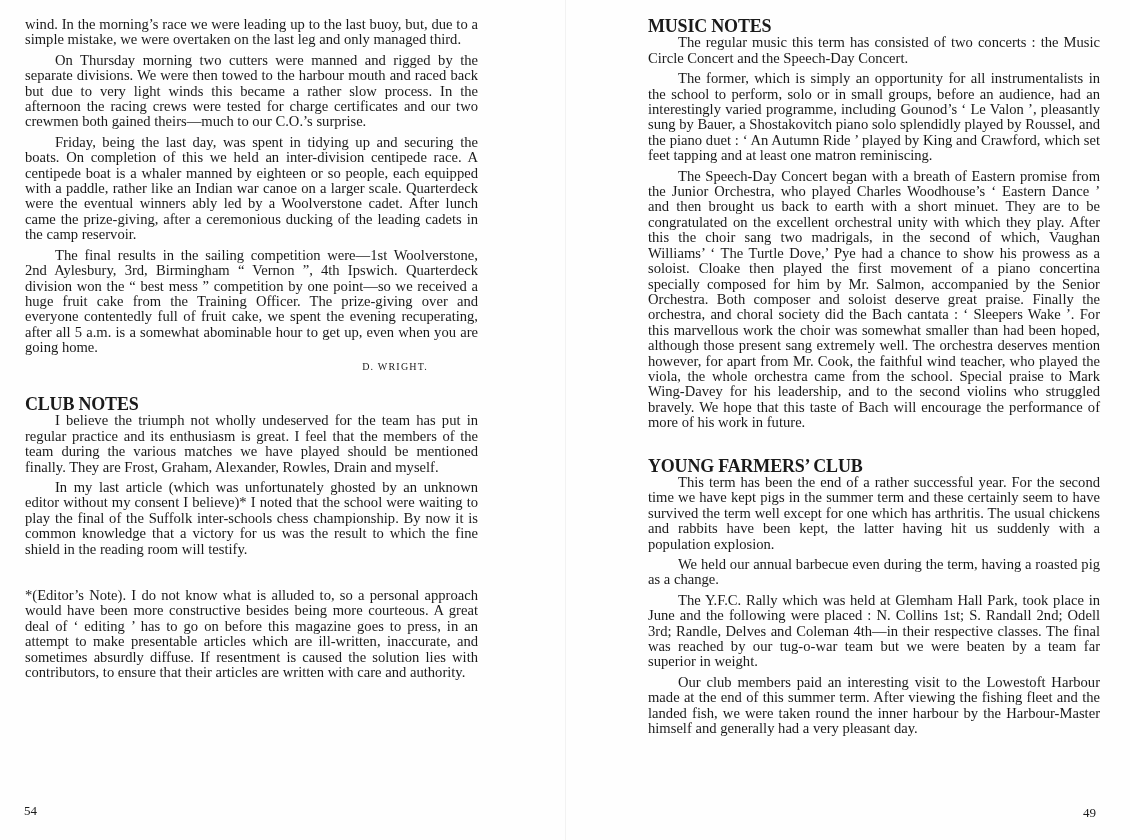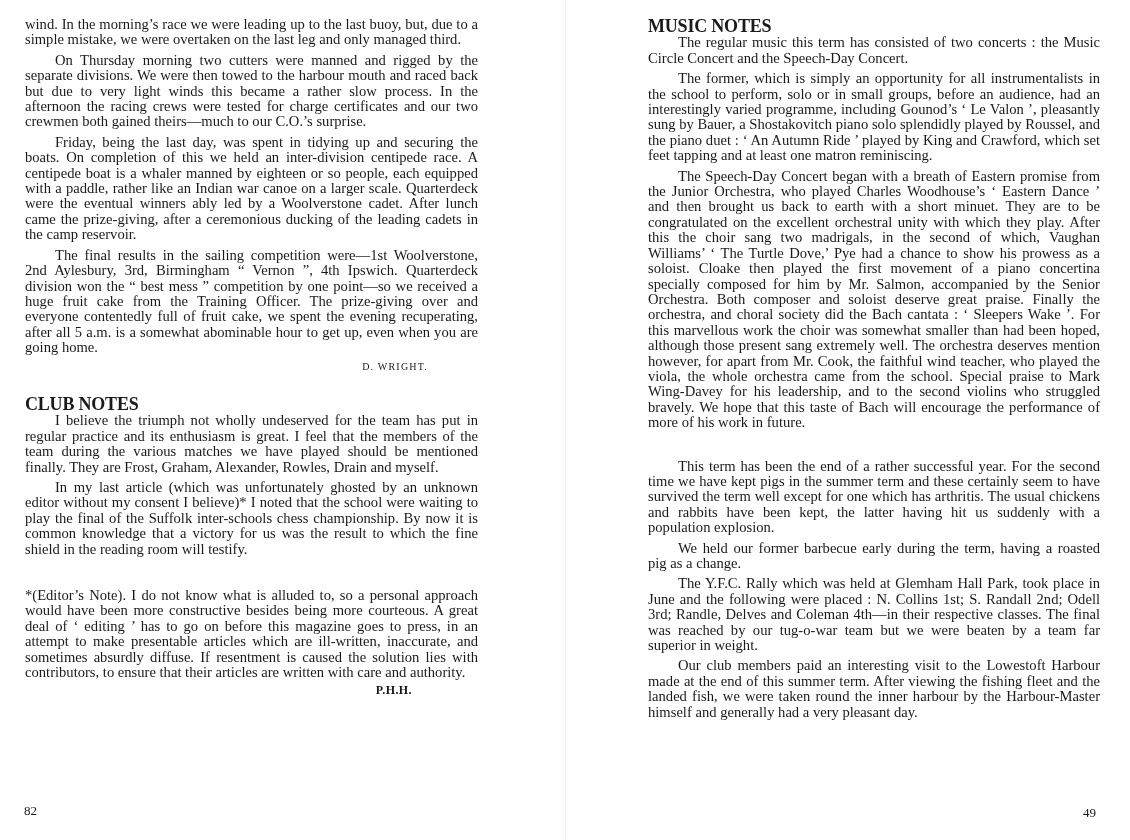--- a/index.html
+++ b/index.html
@@ -41,38 +41,38 @@
     </section>
     <div class="section-gap"></div>
     <section>
       <h2>CLUB NOTES</h2>
       <p>I believe the triumph not wholly undeserved for the team has put in regular practice and its enthusiasm is great.  I feel that the members of the team during the various matches we have played should be mentioned finally.  They are Frost, Graham, Alexander, Rowles, Drain and myself.</p>
       <p>In my last article (which was unfortunately ghosted by an unknown editor without my consent I believe)* I noted that the school were waiting to play the final of the Suffolk inter-schools chess championship.  By now it is common knowledge that a victory for us was the result to which the fine shield in the reading room will testify.</p>
     </section>
     <div class="note-gap"></div>
     <section>
       <p class="noindent">*(Editor’s Note).  I do not know what is alluded to, so a personal approach would have been more constructive besides being more courteous.  A great deal of ‘ editing ’ has to go on before this magazine goes to press, in an attempt to make presentable articles which are ill-written, inaccurate, and sometimes absurdly diffuse. If resentment is caused the solution lies with contributors, to ensure that their articles are written with care and authority.</p>
-      <p class="sig sig-bold">P.H.H.</p>
     </section>
   </div>
-  <div class="pagenum">82</div>
+  <div class="pagenum">54</div>
 </div>
 
 <div class="spine"></div>
 
 <div class="page page-right">
   <div class="col">
     <section>
       <h2>MUSIC NOTES</h2>
       <p>The regular music this term has consisted of two concerts : the Music Circle Concert and the Speech-Day Concert.</p>
       <p>The former, which is simply an opportunity for all instrumentalists in the school to perform, solo or in small groups, before an audience, had an interestingly varied programme, including Gounod’s ‘ Le Valon ’, pleasantly sung by Bauer, a Shostakovitch piano solo splendidly played by Roussel, and the piano duet : ‘ An Autumn Ride ’ played by King and Crawford, which set feet tapping and at least one matron reminiscing.</p>
       <p>The Speech-Day Concert began with a breath of Eastern promise from the Junior Orchestra, who played Charles Woodhouse’s ‘ Eastern Dance ’ and then brought us back to earth with a short minuet.  They are to be congratulated on the excellent orchestral unity with which they play.  After this the choir sang two madrigals, in the second of which, Vaughan Williams’ ‘ The Turtle Dove,’ Pye had a chance to show his prowess as a soloist. Cloake then played the first movement of a piano concertina specially composed for him by Mr. Salmon, accompanied by the Senior Orchestra.  Both composer and soloist deserve great praise. Finally the orchestra, and choral society did the Bach cantata : ‘ Sleepers Wake ’.  For this marvellous work the choir was somewhat smaller than had been hoped, although those present sang extremely well.  The orchestra deserves mention however, for apart from Mr. Cook, the faithful wind teacher, who played the viola, the whole orchestra came from the school.  Special praise to Mark Wing-Davey for his leadership, and to the second violins who struggled bravely.  We hope that this taste of Bach will encourage the performance of more of his work in future.</p>
     </section>
     <div class="section-gap"></div>
     <section>
+      <h2>YOUNG FARMERS’ CLUB</h2>
       <p>This term has been the end of a rather successful year.  For the second time we have kept pigs in the summer term and these certainly seem to have survived the term well except for one which has arthritis.  The usual chickens and rabbits have been kept, the latter having hit us suddenly with a population explosion.</p>
-      <p>We held our former barbecue early during the term, having a roasted pig as a change.</p>
+      <p>We held our annual barbecue even during the term, having a roasted pig as a change.</p>
       <p>The Y.F.C. Rally which was held at Glemham Hall Park, took place in June and the following were placed :   N. Collins 1st; S. Randall 2nd; Odell 3rd; Randle, Delves and Coleman 4th—in their respective classes.  The final was reached by our tug-o-war team but we were beaten by a team far superior in weight.</p>
       <p>Our club members paid an interesting visit to the Lowestoft Harbour made at the end of this summer term.  After viewing the fishing fleet and the landed fish, we were taken round the inner harbour by the Harbour-Master himself and generally had a very pleasant day.</p>
     </section>
   </div>
   <div class="pagenum">49</div>
 </div>
 
 </body></html>

